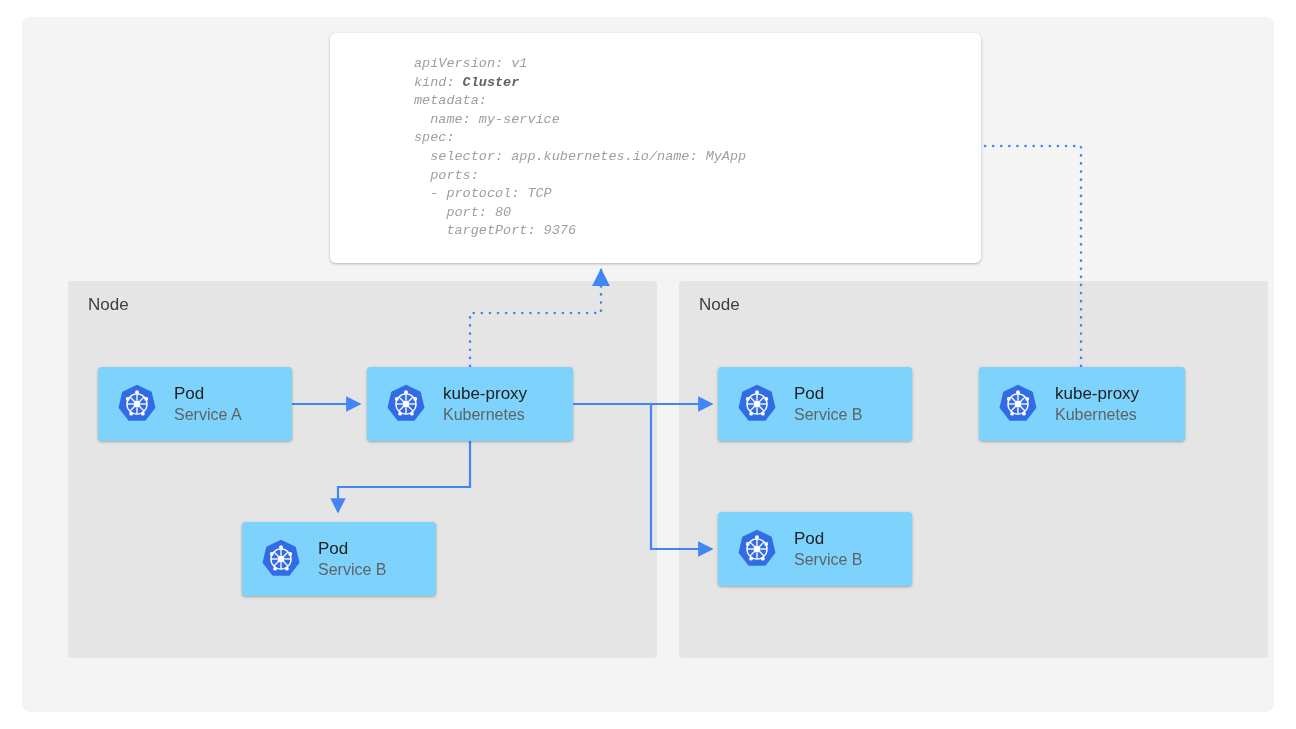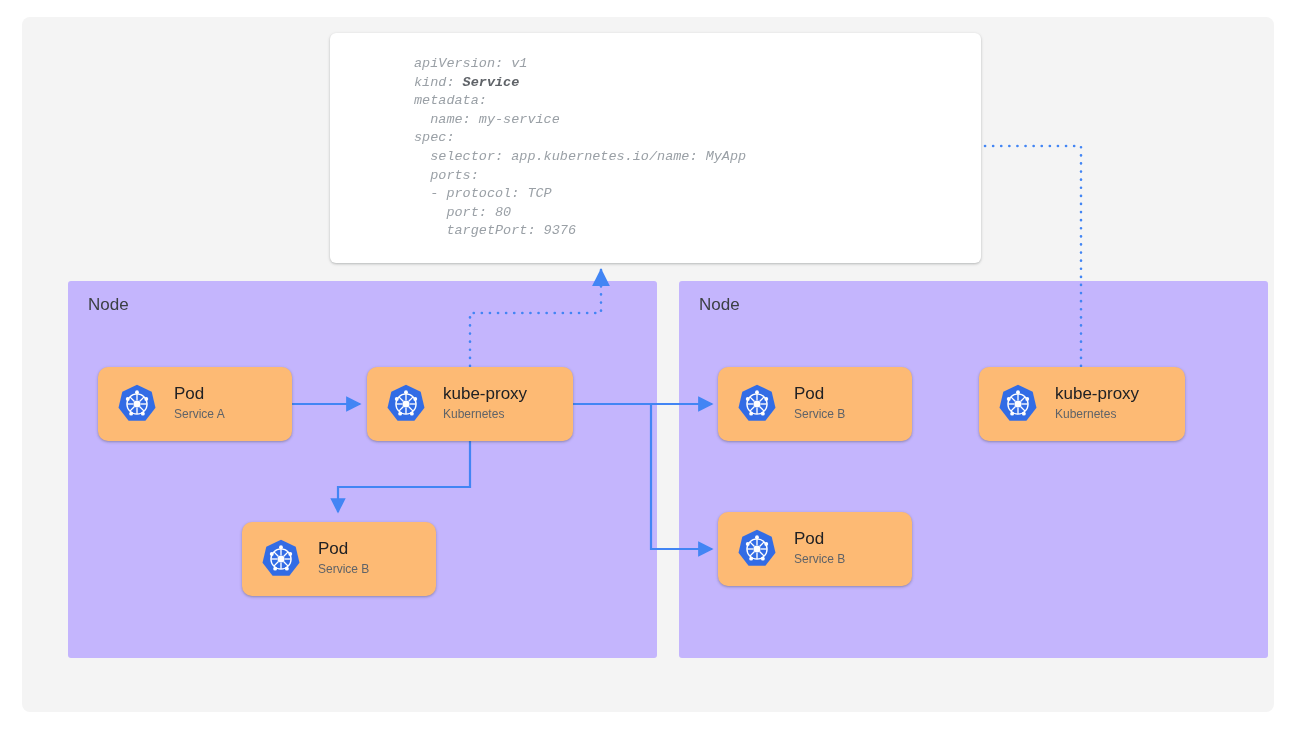--- a/index.html
+++ b/index.html
@@ -35,39 +35,39 @@
     position: absolute;
     left: 0; top: 0;
     width: 1296px;
     height: 729px;
     pointer-events: none;
   }
 
   
   .node-panel {
     position: absolute;
-    background: #c4b5fd;
+    background: #e5e5e5;
     border-radius: 3px;
     padding-left: 48px;
   }
   .node-label {
     position: absolute;
     left: 20px;
     top: 14px;
     font-size: 17px;
     color: #3c4043;
     font-family: "Liberation Sans", sans-serif;
     white-space: nowrap;
   }
 
   
   .card {
     position: absolute;
-    background: #fdba74;
-    border-radius: 10px;
+    background: #7dd3fc;
+    border-radius: 4px;
     box-shadow: 0 1px 3px rgba(60,64,67,.30), 0 1px 2px rgba(60,64,67,.12);
     display: flex;
     align-items: center;
     box-sizing: border-box;
   }
   .card .k8s-icon {
     flex: 0 0 auto;
     margin-left: 18px;
     width: 42px;
     height: 42px;
@@ -81,21 +81,21 @@
     padding-left: 16px;
     padding-right: 8px;
   }
   .card .card-title {
     font-size: 17px;
     line-height: 21px;
     color: #202124;
     white-space: nowrap;
   }
   .card .card-sub {
-    font-size: 12px;
+    font-size: 16px;
     line-height: 21px;
     color: #5f6368;
     white-space: nowrap;
   }
 
   
   #yaml-card {
     position: absolute;
     left: 330px;
     top: 33px;
@@ -154,21 +154,21 @@
 
     <path d="M 651 404 L 651 549 L 712 549" fill="none" stroke="#4285f4" stroke-width="2.2" marker-end="url(#arrowSolid)"></path>
 
     <path d="M 470 366 L 470 313 L 601 313 L 601 270" fill="none" stroke="#4285f4" stroke-width="2.6" stroke-linecap="round" stroke-dasharray="0.1 8" marker-end="url(#arrowDotted)"></path>
 
     <path d="M 1081 366 L 1081 146 L 888 146" fill="none" stroke="#4285f4" stroke-width="2.6" stroke-linecap="round" stroke-dasharray="0.1 8" marker-end="url(#arrowDotted)"></path>
   </svg>
 
   <div id="yaml-card">
     <pre id="yaml-code">apiVersion: v1
-kind: <span class="b">Service</span>
+kind: <span class="b">Cluster</span>
 metadata:
   name: my-service
 spec:
   selector: app.kubernetes.io/name: MyApp
   ports:
   - protocol: TCP
     port: 80
     targetPort: 9376</pre>
   </div>
 

